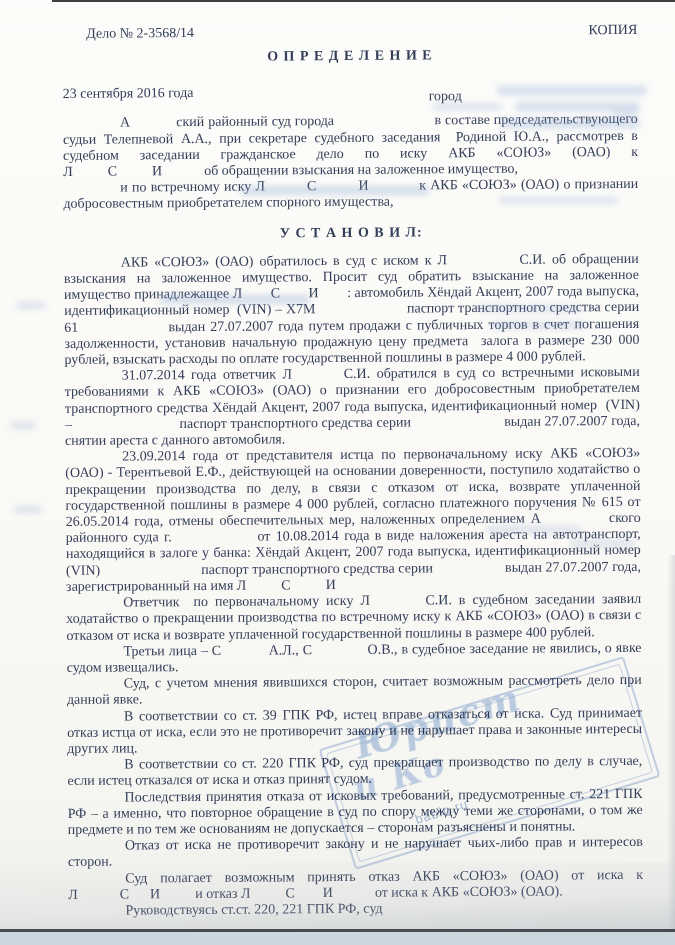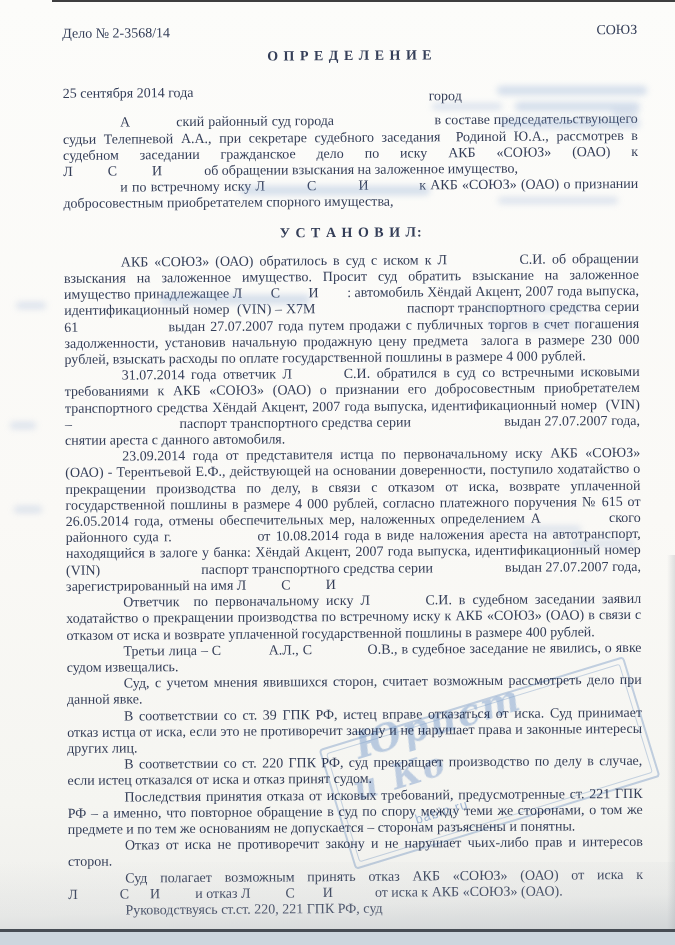--- a/index.html
+++ b/index.html
@@ -12,21 +12,21 @@
     color:#343e58;
   }
   .top-scan-edge{position:absolute;top:0;left:52px;right:0;height:2px;background:#1c1d1f;opacity:.85;}
   .content{
     position:absolute;top:0;left:0;width:675px;
     padding:24px 38px 0 62px;box-sizing:border-box;
     transform:rotate(-0.4deg);transform-origin:top center;
     font-size:14px;line-height:16.2px;
   }
   .header-row{display:flex;justify-content:space-between;align-items:baseline;}
-  .case-number{}
+  .case-number{margin-left:24px;}
   .doc-title{text-align:center;font-weight:bold;letter-spacing:1px;margin-top:8px;}
   .date-row{position:relative;margin-top:20px;height:17px;}
   .city{position:absolute;left:366px;top:5px;}
   .intro p, .paras p{margin:0;text-align:justify;text-indent:57px;white-space:pre-wrap;}
   .intro{margin-top:12px;}
   .established{ text-align:center;font-weight:bold;letter-spacing:1px;margin-top:14px;}
   .paras{margin-top:12px;}
   
   .bleed{position:absolute;height:9px;border-radius:5px;
          background:rgba(124,156,206,0.30);filter:blur(3px);pointer-events:none;}
@@ -62,27 +62,27 @@
 </head>
 <body>
 
 <div class="scan">
 
   <div class="top-scan-edge"></div>
 
   <div class="content">
     <div class="header-row">
       <span class="case-number">Дело № 2-3568/14</span>
-      <span class="copy-label">СОЮЗ</span>
+      <span class="copy-label">КОПИЯ</span>
     </div>
 
     <div class="doc-title">О П Р Е Д Е Л Е Н И Е</div>
 
     <div class="date-row">
-      <span class="doc-date">25 сентября 2014 года</span>
+      <span class="doc-date">23 сентября 2016 года</span>
       <span class="city">город</span>
     </div>
 
     <div class="intro">
 
     <p>А&nbsp;&nbsp;&nbsp;&nbsp;&nbsp;&nbsp;&nbsp;&nbsp;&nbsp;&nbsp;&nbsp;&nbsp;ский районный суд города&nbsp;&nbsp;&nbsp;&nbsp;&nbsp;&nbsp;&nbsp;&nbsp;&nbsp;&nbsp;&nbsp;&nbsp;&nbsp;&nbsp;&nbsp;&nbsp;&nbsp;&nbsp;&nbsp;&nbsp;&nbsp;&nbsp;&nbsp;&nbsp;&nbsp;&nbsp;в составе председательствующего судьи Телепневой А.А., при секретаре судебного заседания &nbsp;Родиной Ю.А., рассмотрев в судебном заседании гражданское дело по иску АКБ «СОЮЗ» (ОАО) к Л&nbsp;&nbsp;&nbsp;&nbsp;&nbsp;&nbsp;&nbsp;&nbsp;&nbsp;&nbsp;С&nbsp;&nbsp;&nbsp;&nbsp;&nbsp;&nbsp;&nbsp;&nbsp;&nbsp;&nbsp;И&nbsp;&nbsp;&nbsp;&nbsp;&nbsp;&nbsp;&nbsp;&nbsp;&nbsp;&nbsp;&nbsp;&nbsp;об обращении взыскания на заложенное имущество,</p>
         <p>и по встречному иску Л&nbsp;&nbsp;&nbsp;&nbsp;&nbsp;&nbsp;&nbsp;&nbsp;&nbsp;&nbsp;С&nbsp;&nbsp;&nbsp;&nbsp;&nbsp;&nbsp;&nbsp;&nbsp;&nbsp;&nbsp;И&nbsp;&nbsp;&nbsp;&nbsp;&nbsp;&nbsp;&nbsp;&nbsp;&nbsp;&nbsp;&nbsp;&nbsp;к АКБ «СОЮЗ» (ОАО) о признании добросовестным приобретателем спорного имущества,</p>
       </div>
 
     <div class="established">У С Т А Н О В И Л:</div>

